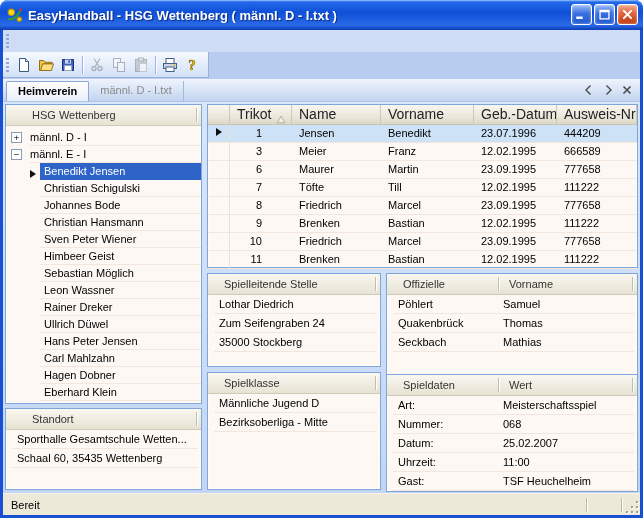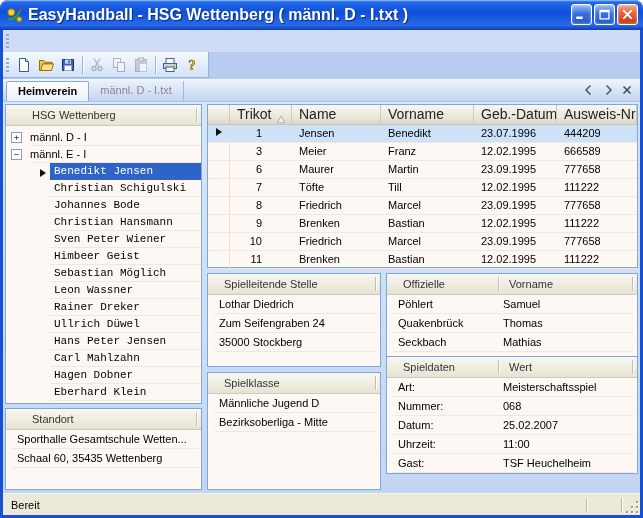--- a/index.html
+++ b/index.html
@@ -5,21 +5,21 @@
   html,body{margin:0;padding:0;background:#fff;}
   *{box-sizing:border-box;}
   .window{width:643px;height:518px;position:relative;font-family:"Liberation Sans",sans-serif;
     border-radius:8px 8px 0 0;overflow:hidden;background:#1750d2;}
   
   .titlebar{height:30px;display:flex;align-items:center;padding:0 5px 0 6px;
     background:linear-gradient(180deg,#5a96f4 0%,#2166e8 9%,#0e50d8 42%,#2a6ae8 84%,#0b3cb4 100%);
     border-radius:8px 8px 0 0;box-shadow:inset 0 1px 0 #7db0fa;}
   .app-icon{width:17px;height:17px;display:inline-flex;}
   .app-icon svg{width:17px;height:17px;}
-  .title{color:#fff;font-weight:bold;font-size:16px;margin-left:5px;flex:1;white-space:nowrap;
+  .title{color:#fff;font-weight:bold;font-size:13px;margin-left:5px;flex:1;white-space:nowrap;
     text-shadow:1px 1px 1px #0a2a7a;overflow:hidden;}
   .winbtn{width:21px;height:21px;border-radius:3px;border:1px solid #fff;display:inline-flex;
     align-items:center;justify-content:center;margin-left:2px;
     background:linear-gradient(180deg,#9bbcf6,#3a6fe0 45%,#2157ce);box-shadow:inset 0 0 3px rgba(255,255,255,.55);}
   .winbtn svg{width:17px;height:17px;}
   .winbtn.close{background:linear-gradient(180deg,#f2a98c,#e1623c 45%,#bd3a12);}
   
   .content{border-left:3px solid #1750d2;border-right:3px solid #1750d2;width:643px;background:#c6d9f5;}
   .frame-bottom{height:3px;background:#1750d2;}
   
@@ -48,32 +48,32 @@
   .navbtn svg{width:16px;height:16px;}
   
   .main{height:391px;position:relative;background:linear-gradient(180deg,#d8e6fb,#c2d6f4);}
   .panel{position:absolute;background:#fdf8f3;border:1px solid #7fa5da;box-shadow:inset 0 0 0 1px #fffdf8;}
   .tree-panel{left:2px;top:2px;width:197px;height:300px;}
   .standort-panel{left:2px;top:306px;width:197px;height:82px;}
   .table-panel{left:204px;top:2px;width:431px;height:164px;}
   .mid-left{left:204px;top:171px;width:174px;height:94px;}
   .mid-right{left:383px;top:171px;width:252px;height:107px;}
   .bot-left{left:204px;top:270px;width:174px;height:118px;}
-  .bot-right{left:383px;top:254px;width:252px;height:118px;}
+  .bot-right{left:383px;top:272px;width:252px;height:118px;}
   .phead{height:21px;line-height:20px;background:linear-gradient(180deg,#f9f7f0,#e7e3d3);
     border-bottom:1px solid #cfcbba;font-size:11px;color:#333;padding-left:16px;position:relative;white-space:nowrap;}
   .phead::after{content:"";position:absolute;right:3px;top:3px;height:14px;border-left:1px solid #c2beae;border-right:1px solid #fff;}
   .tree-panel .phead,.standort-panel .phead{padding-left:26px;}
   .hdiv{position:absolute;left:111px;top:3px;height:14px;border-left:1px solid #c2beae;border-right:1px solid #fff;}
   .h2{position:absolute;left:122px;top:0;}
   
   #tree-list{padding-top:3px;}
   .trow{height:17px;line-height:16px;font-size:11px;position:relative;border-bottom:1px solid #f3e6dd;white-space:nowrap;}
   .trow.group{margin-left:24px;}
-  .trow.child{margin-left:44px;padding-left:4px;font-family:Liberation Mono, monospace;}
+  .trow.child{margin-left:34px;padding-left:4px;}
   .trow.selected{background:#2e64c8;color:#fff;border-bottom-color:#2e64c8;}
   .expbox{position:absolute;left:-19px;top:3px;width:11px;height:11px;border:1px solid #8a9cb8;background:#fff;
     font-family:"DejaVu Sans Mono",monospace;font-size:9px;line-height:9px;text-align:center;color:#333;}
   .cur-arrow{position:absolute;left:-11px;top:4px;width:8px;height:10px;}
   .cur-arrow svg{width:8px;height:10px;}
   
   .lrow{height:19px;line-height:18px;font-size:11px;border-bottom:1px solid #f3e6dd;margin:0 3px 0 6px;
     padding-left:5px;white-space:nowrap;overflow:hidden;color:#000;display:flex;}
   .lbl{width:105px;flex:none;}
   .val{flex:1;}

